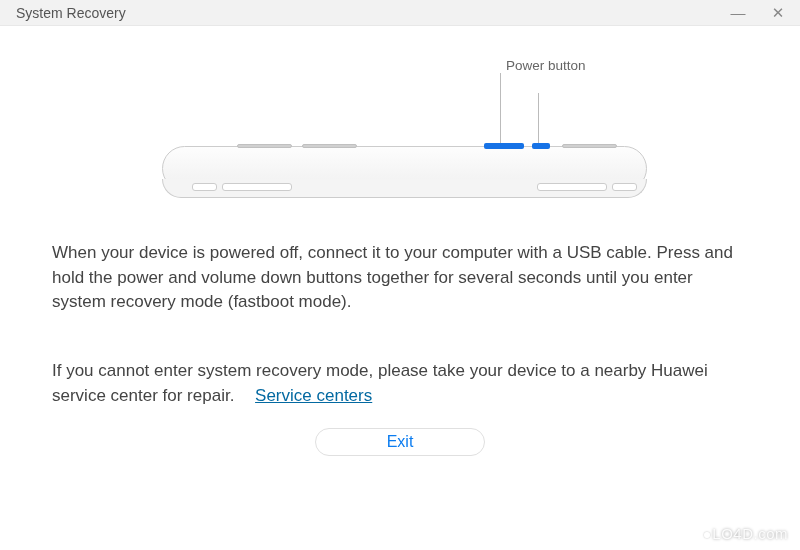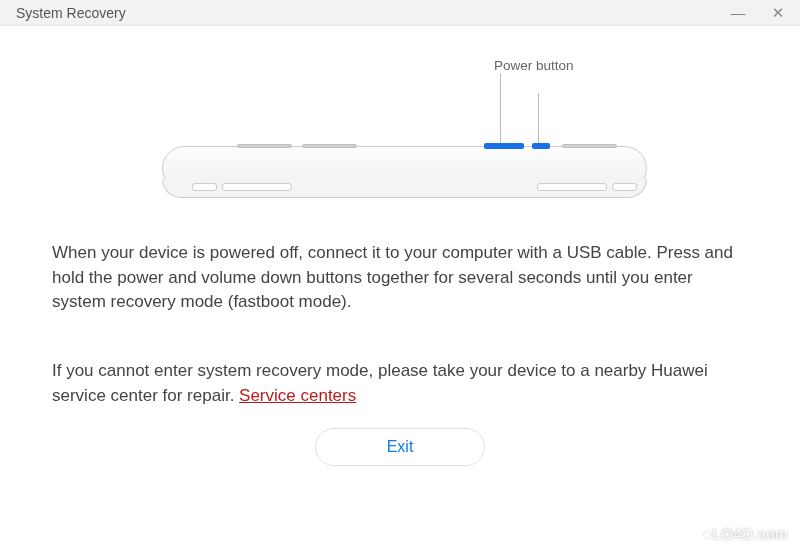--- a/index.html
+++ b/index.html
@@ -49,21 +49,21 @@
     .device-wrap {
       position: relative;
       height: 175px;
       margin-bottom: 20px;
     }
     .label {
       position: absolute;
       font-size: 13.5px;
       color: #666;
     }
-    .label-power { left: 442px; top: 10px; }
+    .label-power { left: 454px; top: 10px; }
     .label-volume { left: 470px; top: 30px; }
     .callout-line {
       position: absolute;
       background: #bbb;
     }
     .line-pv { left: 448px; top: 27px; width: 1px; height: 85px; }
     .line-vol { left: 486px; top: 47px; width: 1px; height: 65px; }
     .device {
       position: absolute;
       left: 110px;
@@ -113,28 +113,29 @@
       border-radius: 3px;
       background: #fff;
     }
     .instructions {
       margin-bottom: 44px;
     }
     .fallback {
       margin-bottom: 20px;
     }
     a.link {
-      color: #b91c1c;
+      color: #0369a1;
       text-decoration: underline;
+      margin-left: 16px;
     }
     .exit-btn {
       display: block;
       margin: 0 auto;
       width: 170px;
-      height: 38px;
+      height: 28px;
       border: 1px solid #e0e0e0;
       border-radius: 19px;
       background: #fff;
       color: #0b7cf0;
       font-size: 16px;
       cursor: pointer;
     }
     .watermark {
       position: absolute;
       right: 12px;

